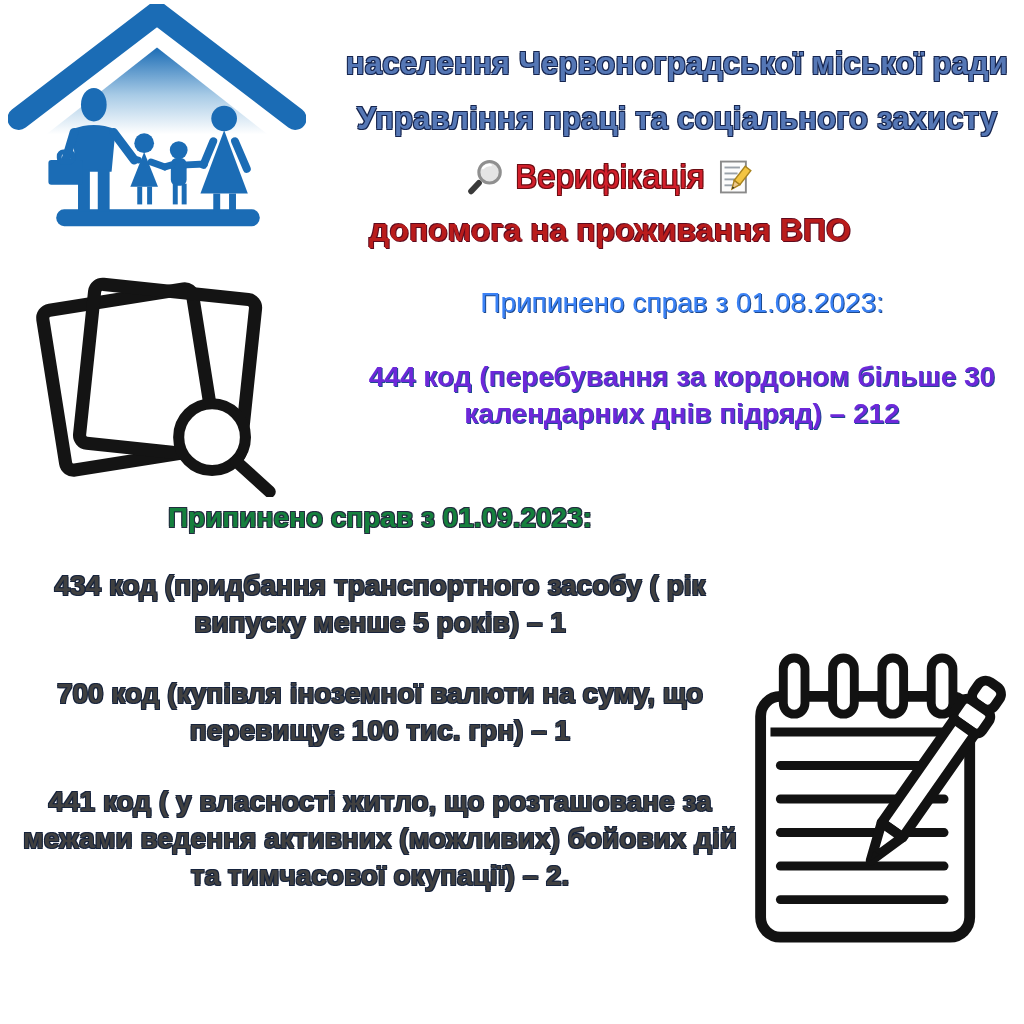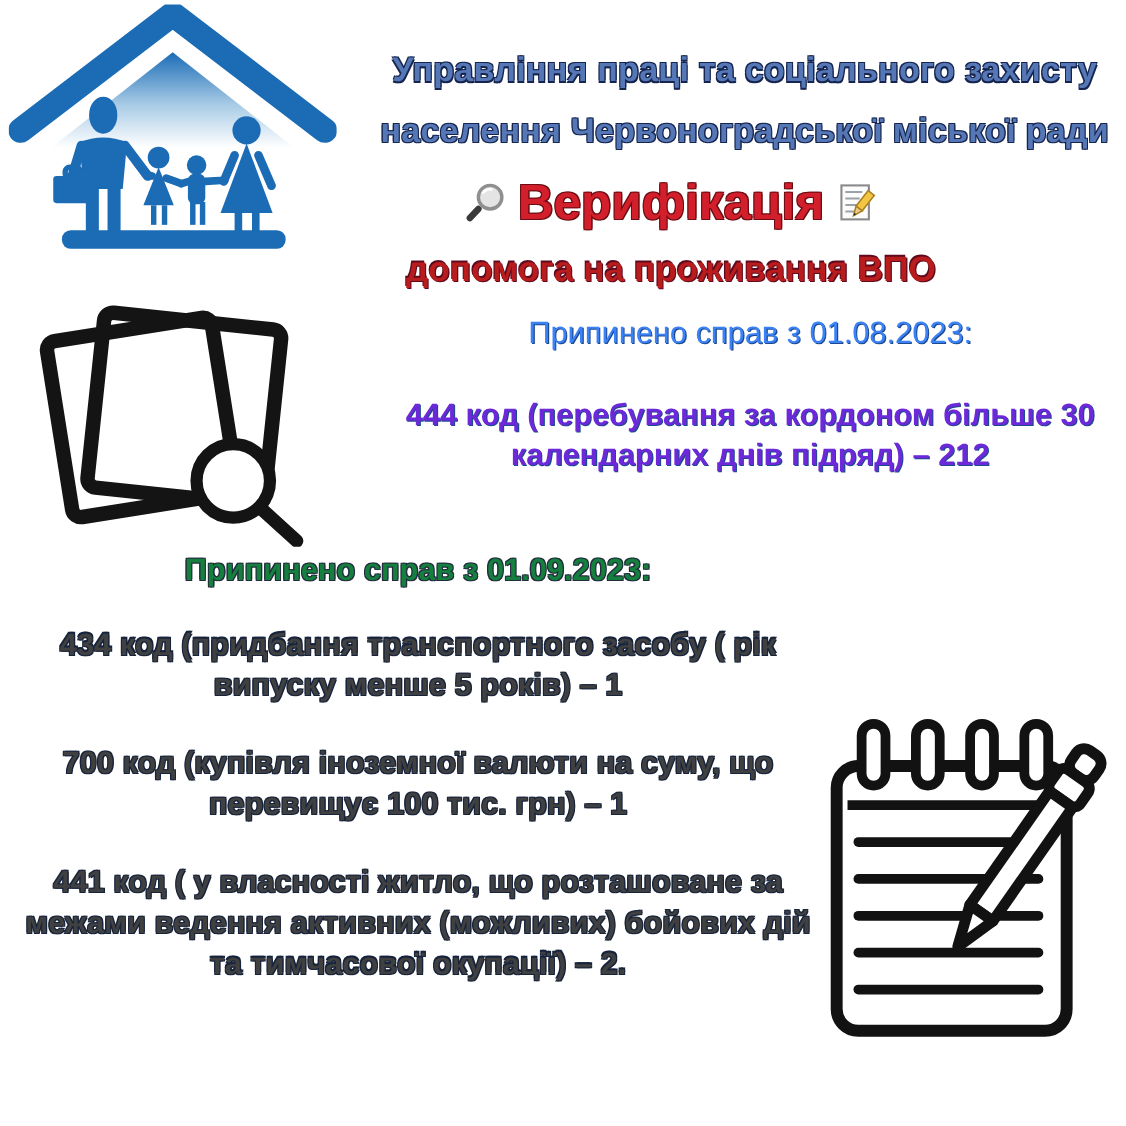--- a/index.html
+++ b/index.html
@@ -12,21 +12,21 @@
     font-size:31px;font-weight:bold;letter-spacing:0.2px;
     color:#5577b5;
     text-shadow:-1px -1px 0 #16254f,1px -1px 0 #16254f,-1px 1px 0 #16254f,1px 1px 0 #16254f;
     line-height:1.0;margin:0 0 24px 0;
   }
   .verif-row{
     width:560px;margin:8px 0 0 0;
     display:flex;align-items:center;justify-content:center;gap:10px;
   }
   .verif-label{
-    font-size:45px;font-weight:bold;color:#d21f2b;
+    font-size:33px;font-weight:normal;color:#d21f2b;
     text-shadow:-1px -1px 0 #6b0d12,1px -1px 0 #6b0d12,-1px 1px 0 #6b0d12,1px 1px 0 #6b0d12;
   }
   .subtitle{
     width:560px;margin-top:18px;
     font-size:32px;font-weight:bold;color:#b91c1c;
     text-shadow:-1px -1px 0 #5e0a1e,1px 1px 0 #5e0a1e;
     text-align:center;line-height:1.05;
   }
 
   
@@ -112,22 +112,22 @@
         <path d="M218,128 L194,192 L242,192 Z"></path>
         <rect x="207" y="192" width="7" height="18"></rect>
         <rect x="223" y="192" width="7" height="18"></rect>
         <path d="M207,139 L197,163" stroke="#1b6cb5" stroke-width="8" stroke-linecap="round" fill="none"></path>
         <path d="M229,139 L241,167" stroke="#1b6cb5" stroke-width="8" stroke-linecap="round" fill="none"></path>
       </g>
     </svg>
   </div>
 
   <div class="header-col">
+    <div class="org-line">населення Червоноградської міської ради</div>
     <div class="org-line">Управління праці та соціального захисту</div>
-    <div class="org-line">населення Червоноградської міської ради</div>
 
     <div class="verif-row">
       <span class="emoji-icon">
         <svg width="38" height="38" viewBox="0 0 32 32" xmlns="http://www.w3.org/2000/svg">
           <line x1="10" y1="21" x2="3.5" y2="28" stroke="#3a3a3a" stroke-width="5" stroke-linecap="round"></line>
           <circle cx="19" cy="12" r="9" fill="#e4e4e4" stroke="#8f8f8f" stroke-width="2.6"></circle>
           <path d="M13.5,8.5 Q16,5.5 20,6" fill="none" stroke="#ffffff" stroke-width="2" stroke-linecap="round"></path>
         </svg>
       </span>
       <span class="verif-label">Верифікація</span>

